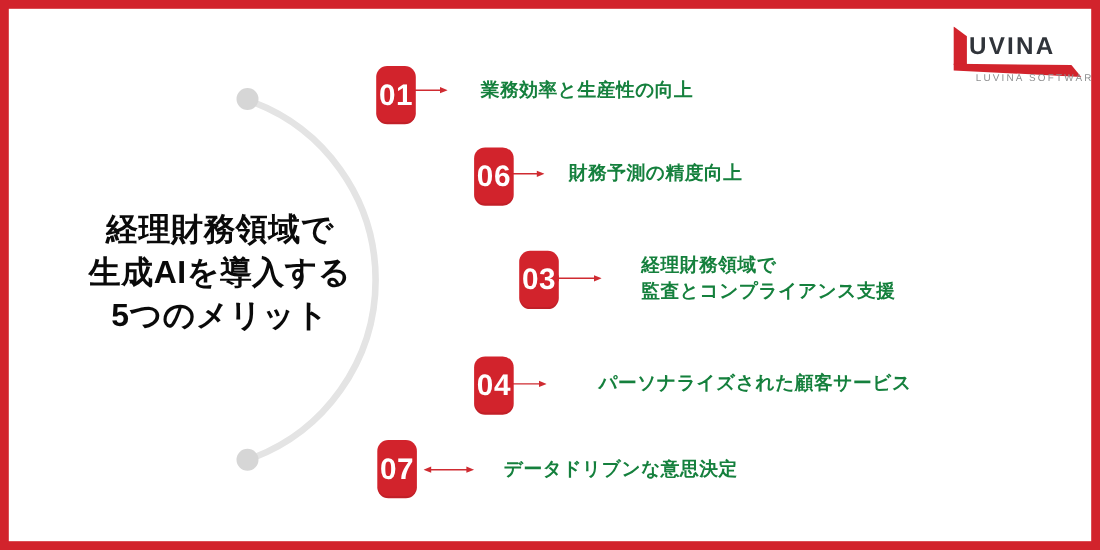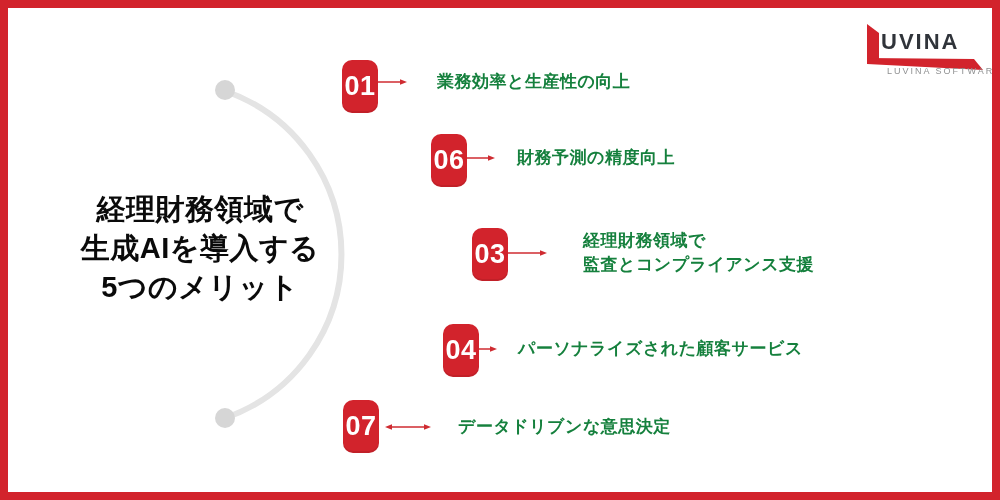--- a/index.html
+++ b/index.html
@@ -20,37 +20,37 @@
   .num-box{
     position:absolute;width:36px;height:53px;background:#d2232c;border-radius:10px;
     color:#ffffff;font-weight:700;font-size:27px;display:flex;align-items:center;
     justify-content:center;z-index:3;letter-spacing:0.5px;
     box-shadow:inset 0 -2px 0 rgba(0,0,0,0.08);
     margin-left:46px;
   }
   .box-1{left:296px;top:60px;}
   .box-2{left:385px;top:134px;}
   .box-3{left:426px;top:228px;text-align:right;}
-  .box-4{left:397px;top:324px;}
+  .box-4{left:385px;top:324px;}
   .box-5{left:297px;top:400px;}
   .arrow{position:absolute;width:46px;height:12px;z-index:2;}
   .arrow-1{left:361px;top:76px;}
   .arrow-2{left:449px;top:152px;}
   .arrow-3{left:501px;top:247px;}
   .arrow-4{left:451px;top:343px;}
   .arrow-5{left:385px;top:421px;}
   .benefit-label{
     position:absolute;transform:translateY(-50%);z-index:2;
     font-size:17px;font-weight:bold;color:#15803d;line-height:24px;
     white-space:pre-line;letter-spacing:0.5px;
   }
   .label-1{left:437px;top:82px;}
   .label-2{left:517px;top:158px;}
   .label-3{left:583px;top:253px;}
-  .label-4{left:518px;top:349px;}
+  .label-4{left:544px;top:349px;}
   .label-5{left:458px;top:427px;}
   .logo{position:absolute;left:864px;top:24px;width:124px;height:54px;z-index:4;}
   .logo-mark{position:absolute;left:0;top:0;}
   .logo-brand{
     position:absolute;left:17px;top:5px;font-size:22px;font-weight:800;
     color:#30343a;letter-spacing:2px;
   }
   .logo-subtitle{
     position:absolute;left:3px;top:42px;font-size:9px;font-weight:400;
     color:#8f9091;letter-spacing:2px;white-space:nowrap;padding-left:20px;

